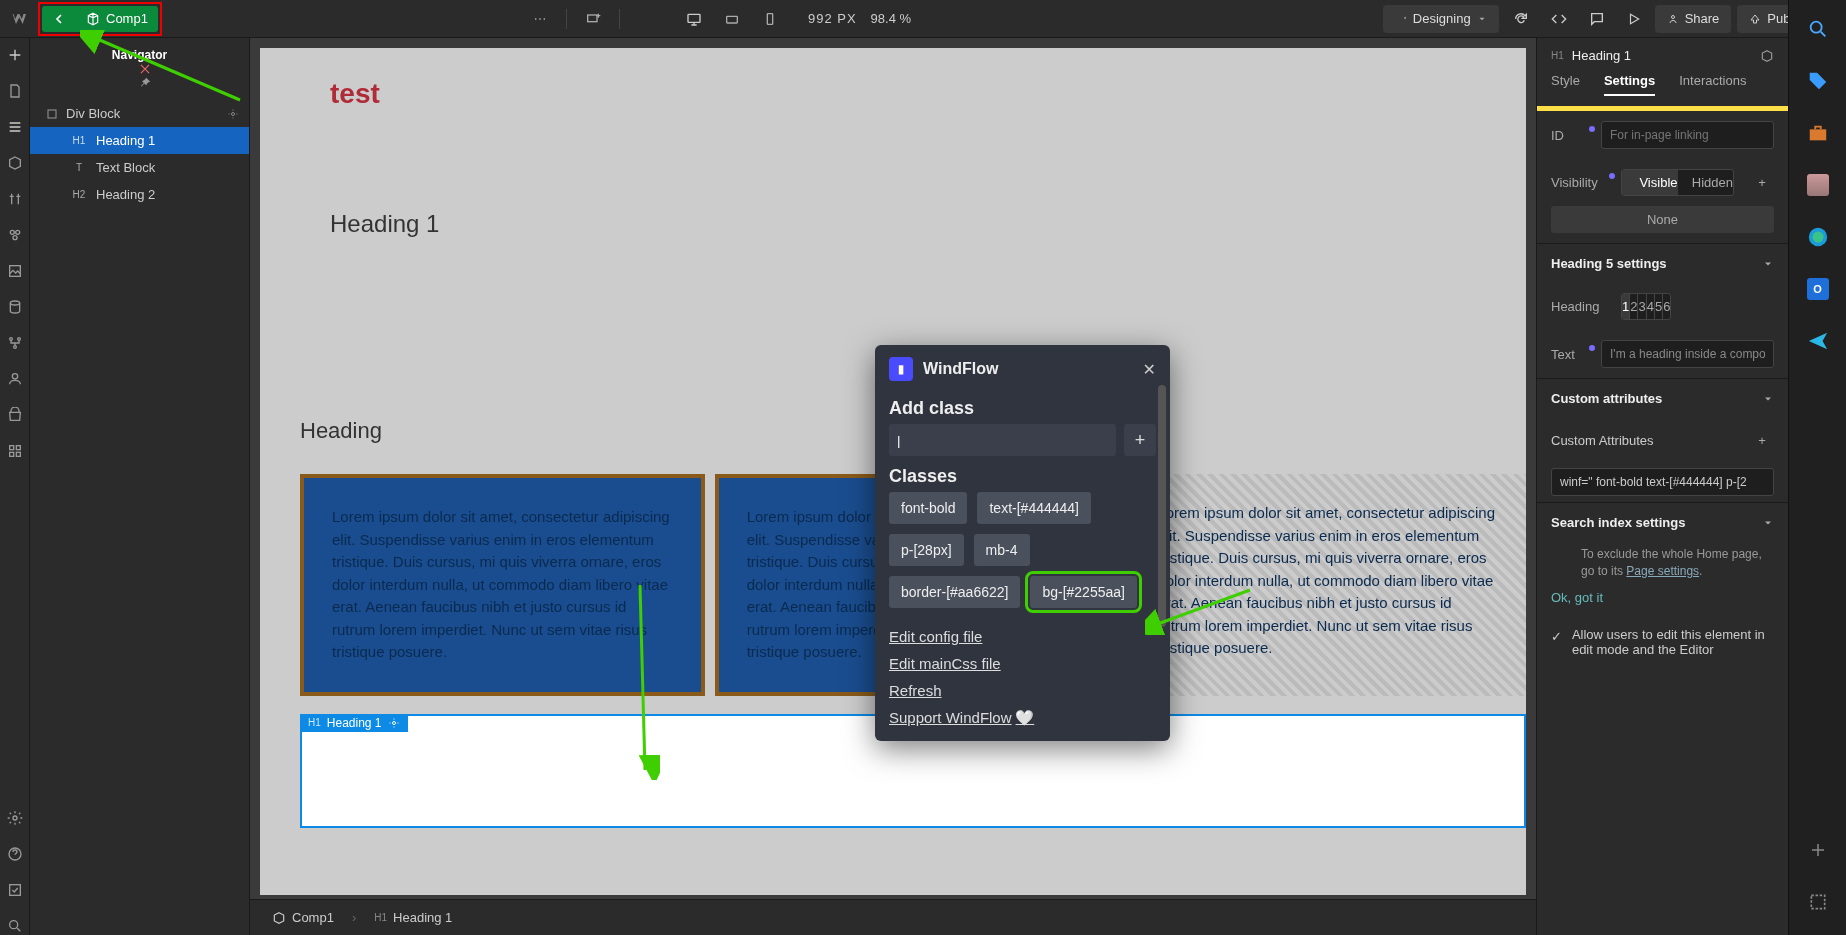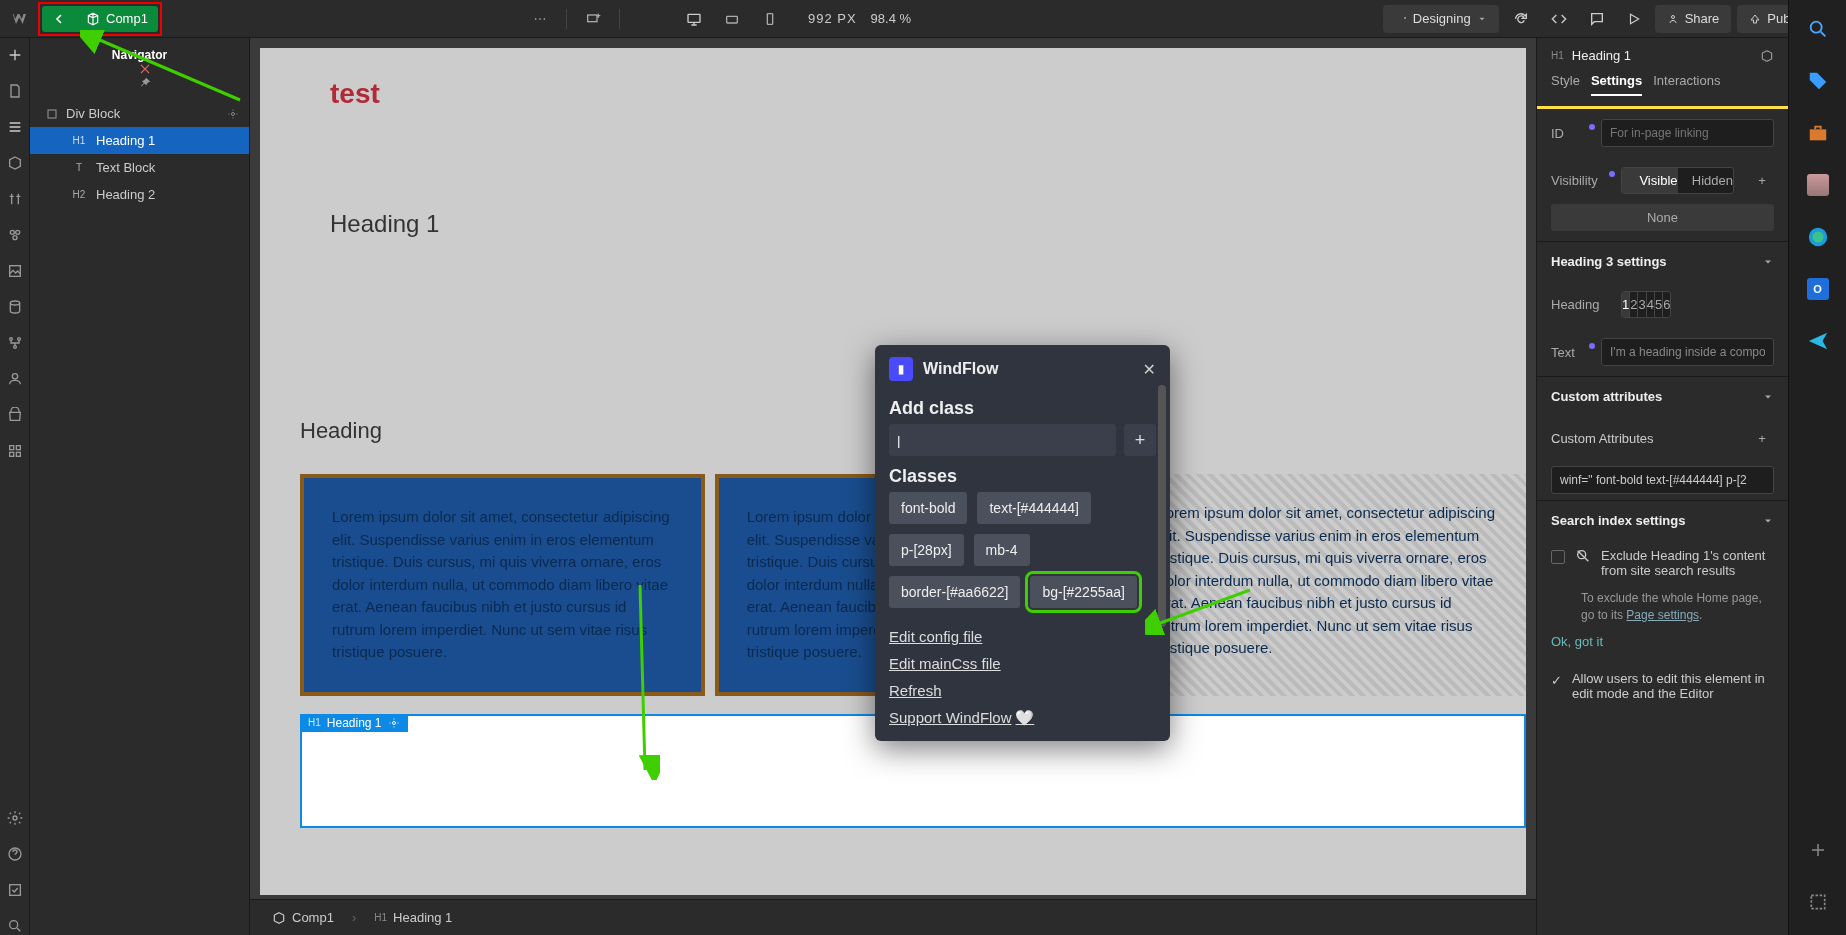--- a/index.html
+++ b/index.html
@@ -77,21 +77,21 @@
   .heart { margin-left:4px;}
   .scrolltrack { position:absolute; right:4px; top:40px; bottom:10px; width:8px;}
   .scrollthumb { position:absolute; top:0; height:70%; width:100%; background:#555; border-radius:4px;}
   
   
   .rightpanel { position:absolute; right:58px; top:38px; bottom:0; width:252px; background:#2b2b2b; border-left:1px solid #1a1a1a; overflow-y:auto; font-size:13px; color:#ccc;}
   .rp-head { display:flex; align-items:center; padding:10px 14px; gap:8px;}
   .rp-head .t { font-size:10px; color:#888;}
   .rp-head .nm { color:#eee; font-weight:500;}
   .rp-head .sp { flex:1;}
-  .rp-tabs { display:flex; gap:11px; padding:0 14px 10px; border-bottom:3px solid #fde047;}
+  .rp-tabs { display:flex; gap:24px; padding:0 14px 10px; border-bottom:5px solid #fde047;}
   .rp-tab { color:#aaa; padding-bottom:6px;}
   .rp-tab.active { color:#fff; font-weight:bold; border-bottom:2px solid #fff;}
   .rp-row { display:flex; align-items:center; padding:10px 14px; gap:10px;}
   .rp-row .lbl { width:60px; color:#aaa; position:relative;}
   .rp-input { flex:1; background:#1e1e1e; border:1px solid #444; height:28px; color:#888; padding:0 8px; border-radius:3px; font-size:12px;}
   .dot { width:6px; height:6px; background:#7a6cff; border-radius:50%; position:absolute; top:-2px; right:-4px;}
   .rp-sect { display:flex; align-items:center; padding:12px 14px; font-weight:bold; color:#eee; border-top:1px solid #1a1a1a;}
   .rp-sect .sp{flex:1;}
   .seg { display:flex; background:#1e1e1e; border:1px solid #444; border-radius:3px; overflow:hidden; flex:1;}
   .segbtn { flex:1; text-align:right; padding:5px 0; color:#aaa;}
@@ -447,21 +447,21 @@
     <span class="lbl"><span>Visibility</span><span class="dot"></span></span>
     <div class="seg">
       <div class="segbtn active">Visible</div>
       <div class="segbtn">Hidden</div>
     </div>
     <div class="plusbtn">+</div>
   </div>
   <div class="nonebtn">None</div>
 
   <div class="rp-sect">
-    <span>Heading 3 settings</span>
+    <span>Heading 5 settings</span>
       <span class="sp"></span>
     <svg width="12" height="12" viewBox="0 0 24 24" fill="#aaa">
         <path d="M6 9l6 6 6-6z"></path>
       </svg>
   </div>
   <div class="rp-row">
     <span class="lbl">Heading</span>
     <div class="hgrid">
       <div class="hcell active">1</div>
       <div class="hcell">2</div>
@@ -488,28 +488,20 @@
     <div class="plusbtn">+</div>
   </div>
   <div class="attrbox">winf=" font-bold text-[#444444] p-[2</div>
 
   <div class="rp-sect">
     <span>Search index settings</span>
       <span class="sp"></span>
     <svg width="12" height="12" viewBox="0 0 24 24" fill="#aaa">
         <path d="M6 9l6 6 6-6z"></path>
       </svg>
-  </div>
-  <div class="excl">
-    <div class="chk"></div>
-    <svg width="16" height="16" viewBox="0 0 24 24" stroke="#ccc" fill="none" stroke-width="2">
-        <circle cx="10" cy="10" r="6"></circle>
-        <path d="M20 20l-5-5 M4 4l16 16"></path>
-      </svg>
-    <span style="flex:1">Exclude Heading 1's content from site search results</span>
   </div>
   <div class="helptext">
     <span>To exclude the whole Home page, go to its </span><span class="lk">Page settings</span>.
   </div>
   <div class="okgot">Ok, got it</div>
 
   <div class="permrow">
     <span class="checkmk">✓</span>
     <span style="flex:1">Allow users to edit this element in edit mode and the Editor</span>
   </div>

